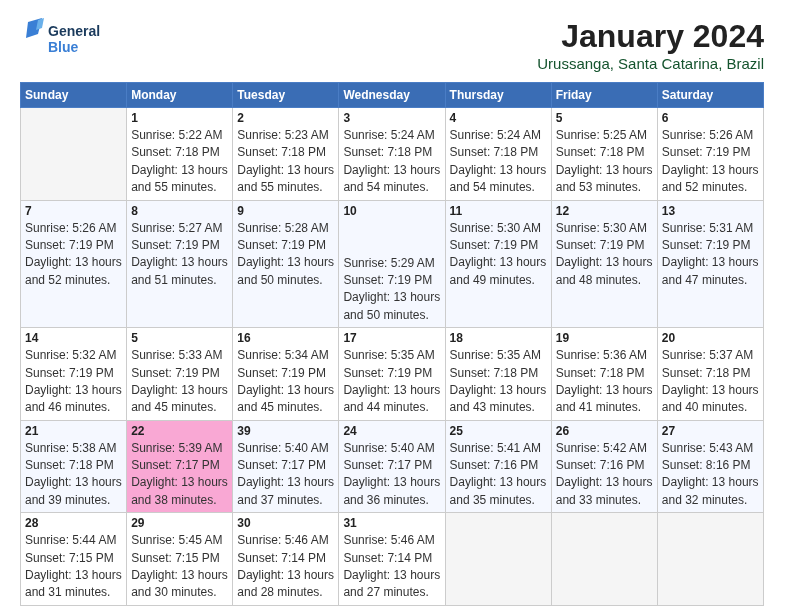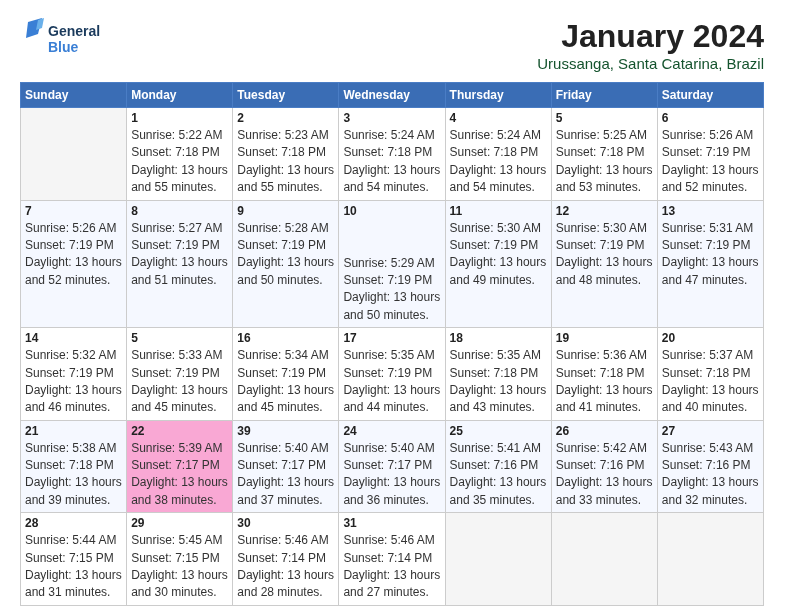--- a/index.html
+++ b/index.html
@@ -303,21 +303,21 @@
           <td style="background: rgb(245, 248, 255);">
             <span class="day-num">26</span>
             <div class="day-info" style="white-space: pre-line;">Sunrise: 5:42 AM
 Sunset: 7:16 PM
 Daylight: 13 hours
 and 33 minutes.</div>
           </td>
           <td style="background: rgb(245, 248, 255);">
             <span class="day-num">27</span>
             <div class="day-info" style="white-space: pre-line;">Sunrise: 5:43 AM
-Sunset: 7:16 PM
+Sunset: 8:16 PM
 Daylight: 13 hours
 and 32 minutes.</div>
           </td>
         </tr>
         <tr>
           <td style="background: rgb(255, 255, 255);">
             <span class="day-num">28</span>
             <div class="day-info" style="white-space: pre-line;">Sunrise: 5:44 AM
 Sunset: 7:15 PM
 Daylight: 13 hours

